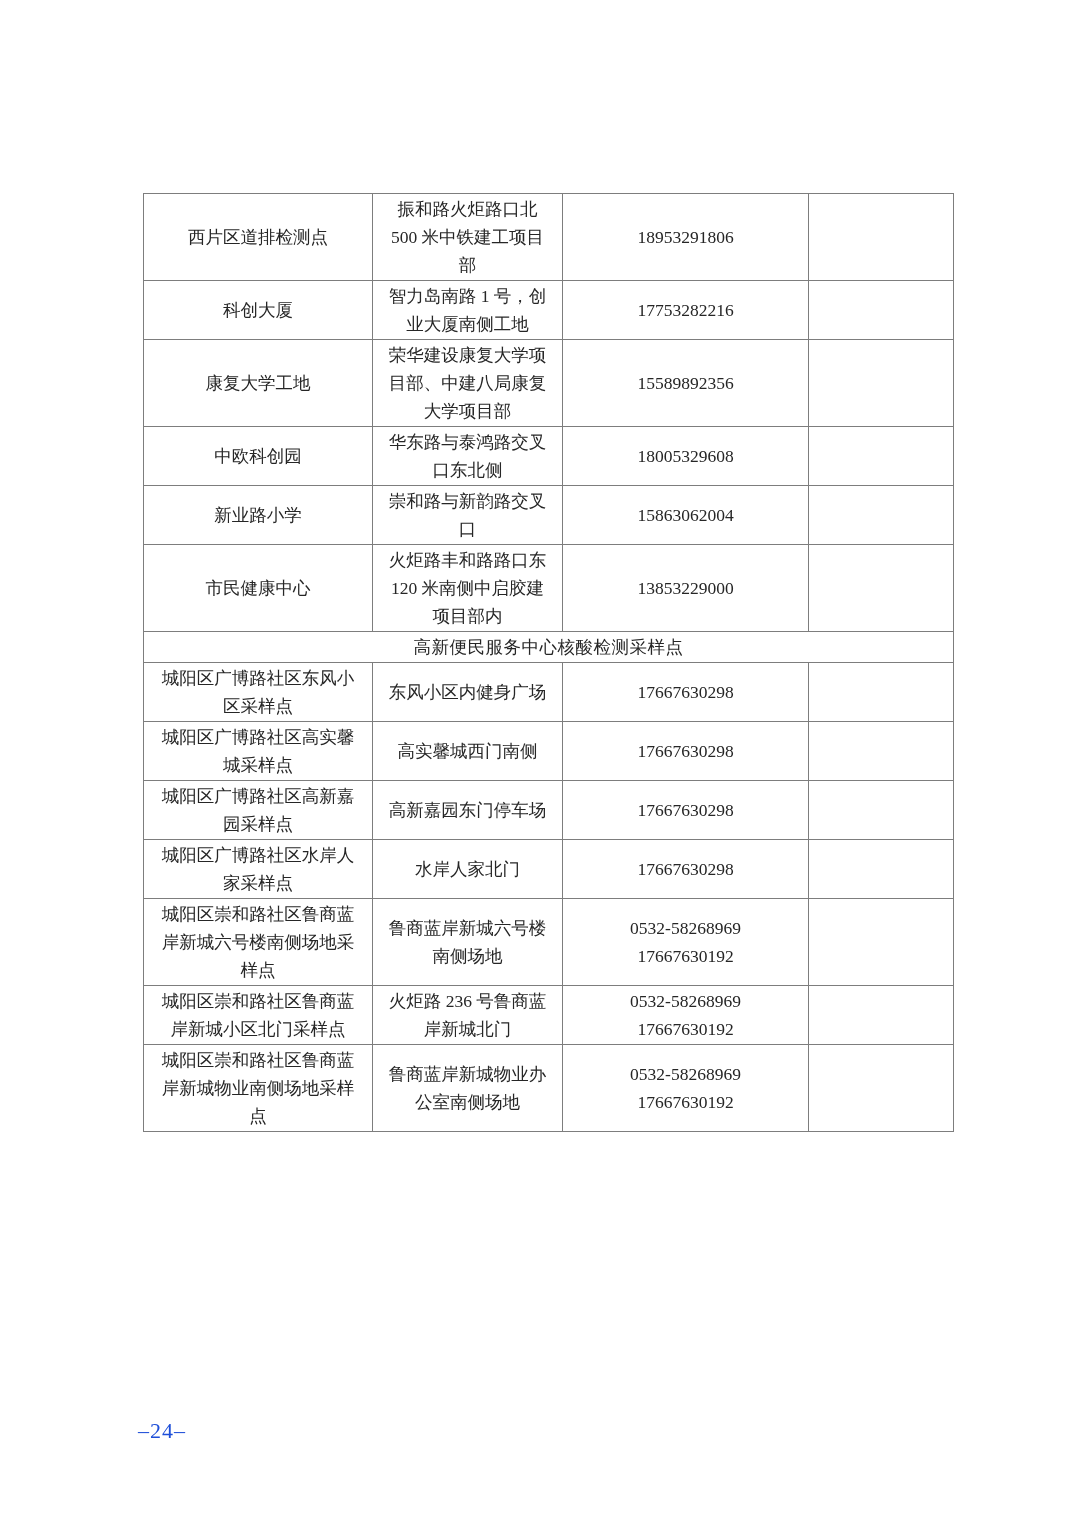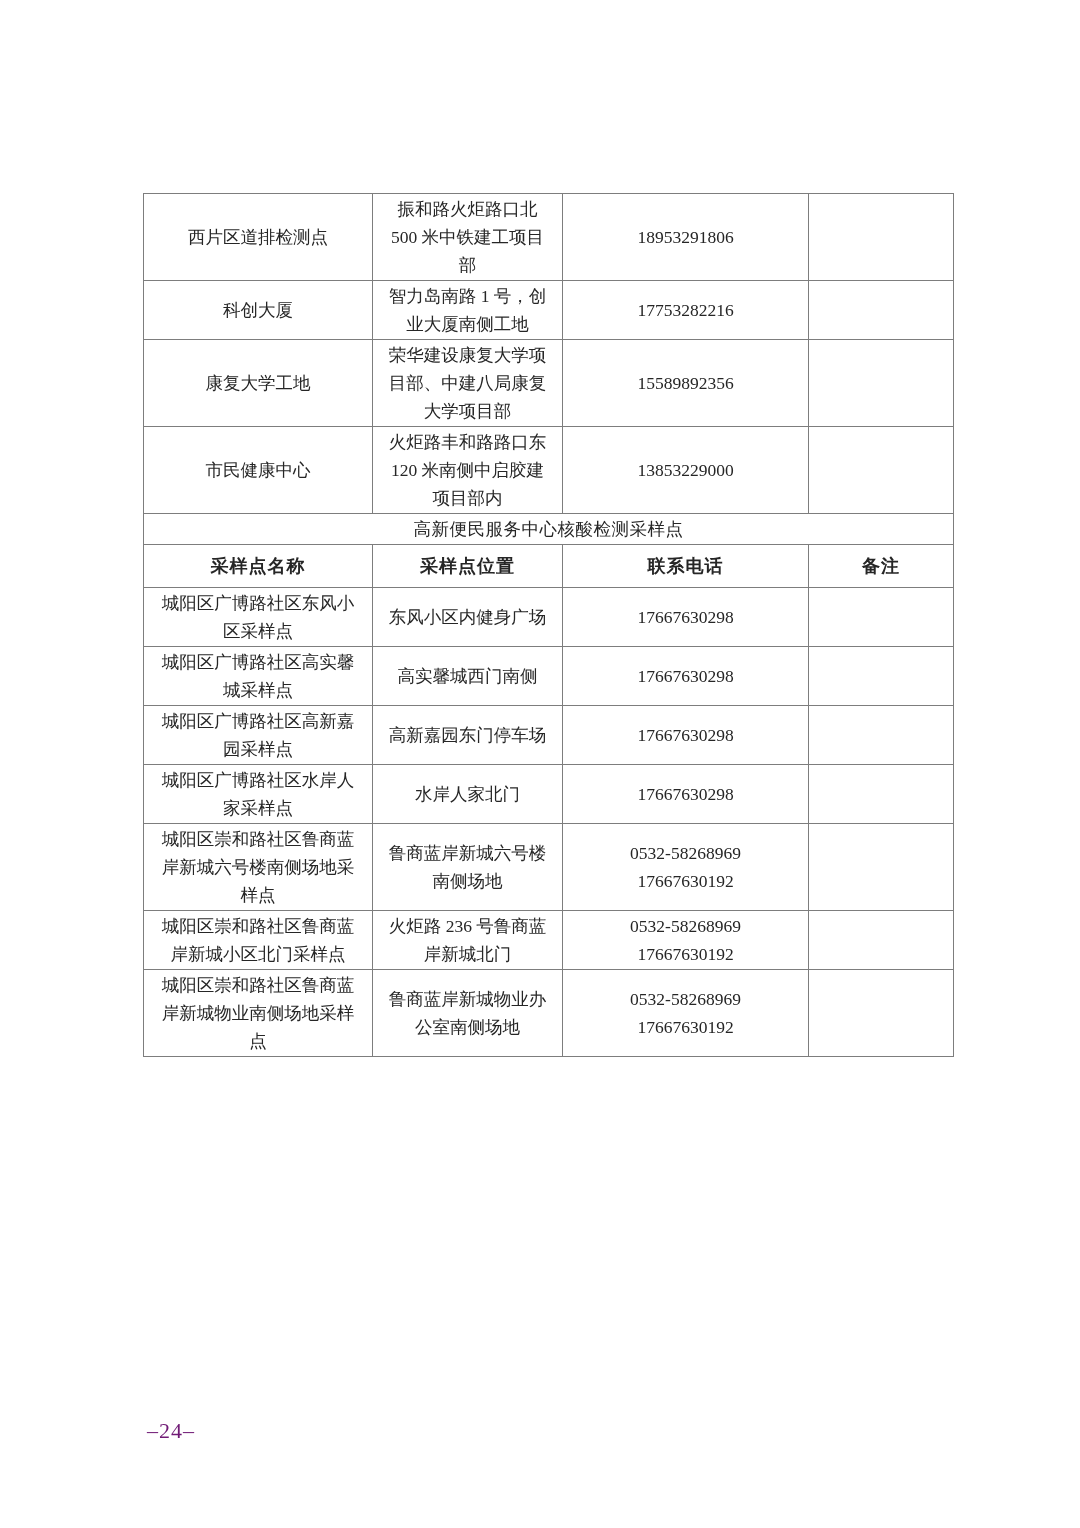--- a/index.html
+++ b/index.html
@@ -46,24 +46,24 @@
     font-size: 18px;
     padding: 7px 6px;
     letter-spacing: 1px;
   }
   td.phone-cell {
     line-height: 30px;
     font-size: 18px;
   }
   .page-num {
     position: absolute;
-    left: 147px;
+    left: 138px;
     top: 1418px;
     font-size: 22px;
-    color: #701a75;
+    color: #1d4ed8;
     font-family: "Liberation Serif", "DejaVu Serif", serif;
     letter-spacing: 1px;
   }
 </style>
 </head>
 <body>
 
 <div class="page">
 
   <table class="sampling-table">
@@ -92,38 +92,46 @@
         </tr>
         <tr>
           <td class="site-name-cell">康复大学工地</td>
           <td class="location-cell">荣华建设康复大学项
 目部、中建八局康复
 大学项目部</td>
           <td class="phone-cell">15589892356</td>
           <td class="note-cell"></td>
         </tr>
         <tr>
+          <td class="site-name-cell">中欧科创园</td>
+          <td class="location-cell">华东路与泰鸿路交叉
+口东北侧</td>
+          <td class="phone-cell">18005329608</td>
+          <td class="note-cell"></td>
+        </tr>
+        <tr>
+          <td class="site-name-cell">新业路小学</td>
+          <td class="location-cell">崇和路与新韵路交叉
+口</td>
+          <td class="phone-cell">15863062004</td>
+          <td class="note-cell"></td>
+        </tr>
+        <tr>
           <td class="site-name-cell">市民健康中心</td>
           <td class="location-cell">火炬路丰和路路口东
 120 米南侧中启胶建
 项目部内</td>
           <td class="phone-cell">13853229000</td>
           <td class="note-cell"></td>
         </tr>
       </tbody>
 
     <tbody>
       <tr>
         <td class="section-title" colspan="4">高新便民服务中心核酸检测采样点</td>
-      </tr>
-      <tr class="header-row">
-        <th>采样点名称</th>
-        <th>采样点位置</th>
-        <th>联系电话</th>
-        <th>备注</th>
       </tr>
     </tbody>
 
     <tbody id="s2-body">
         <tr>
           <td class="site-name-cell">城阳区广博路社区东风小
 区采样点</td>
           <td class="location-cell">东风小区内健身广场</td>
           <td class="phone-cell">17667630298</td>
           <td class="note-cell"></td>

